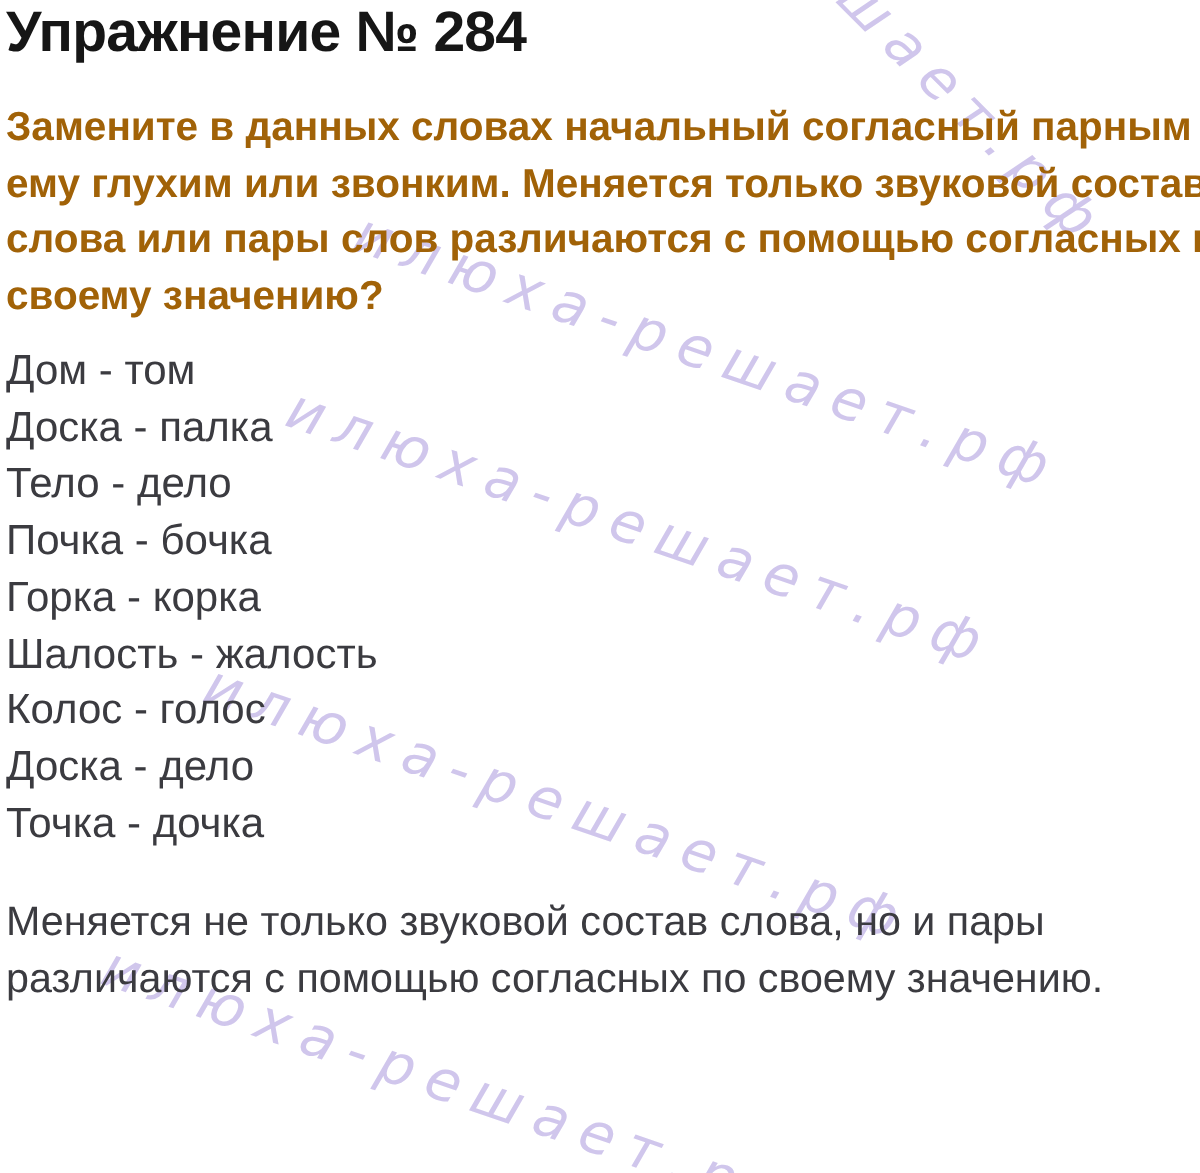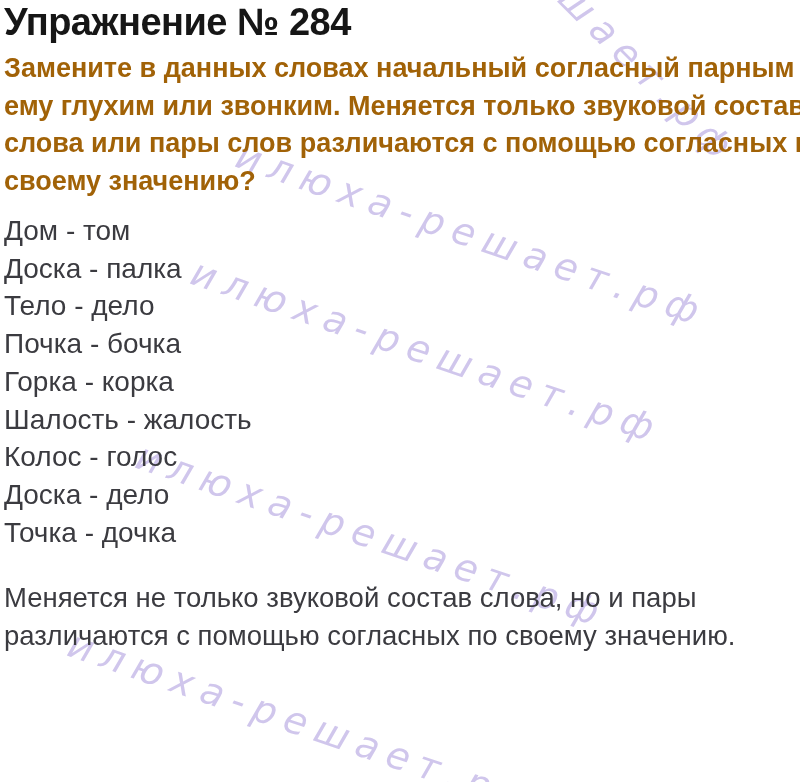--- a/index.html
+++ b/index.html
@@ -38,21 +38,21 @@
   .wm-c { left: 200px; top: 250px;  transform: rotate(19deg); }
   .wm-d { left: 145px; top: 434px;  transform: rotate(19deg); }
   .wm-e { left: 77px;  top: 622px;  transform: rotate(19deg); }
   
   .content {
     position: relative;
     z-index: 1;
     padding: 2px 0 0 4px;
   }
   .title {
-    margin: 0 0 8px 0;
+    margin: 0 0 24px 0;
     font-size: 38px;
     line-height: 40px;
     font-weight: 700;
     letter-spacing: -0.5px;
     color: #161616;
   }
   .task {
     font-size: 27px;
     line-height: 37.5px;
     font-weight: 700;

